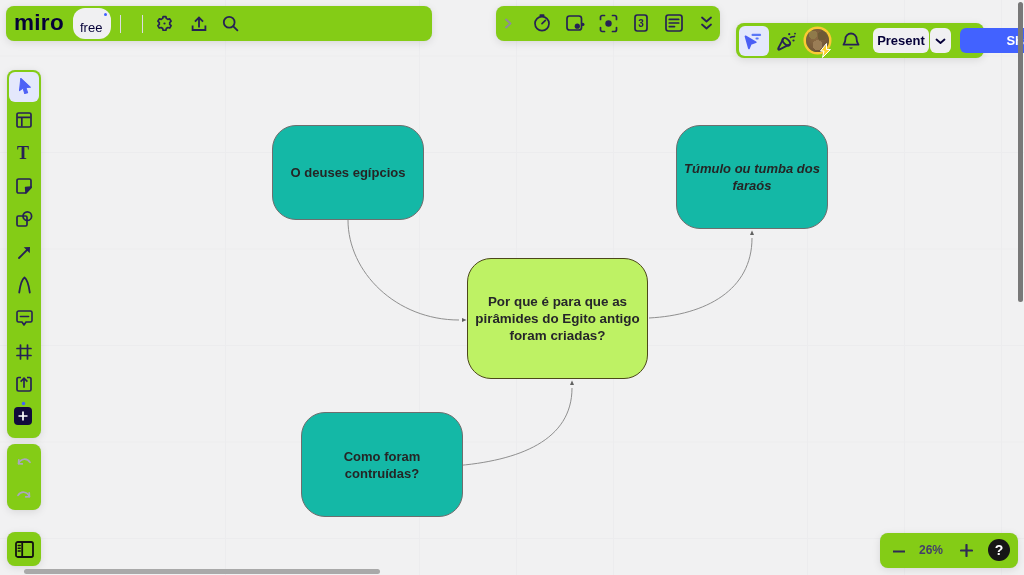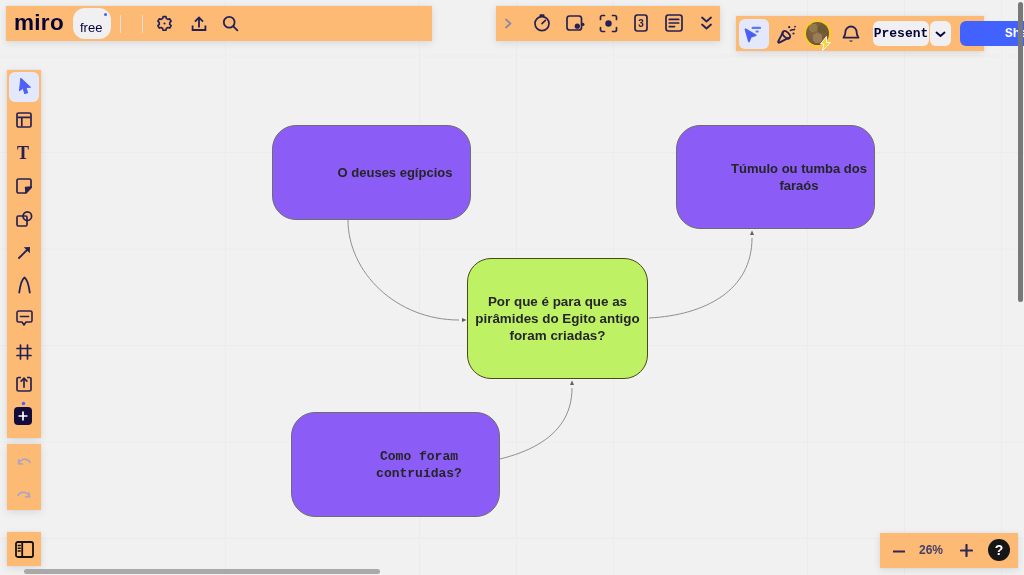--- a/index.html
+++ b/index.html
@@ -1,43 +1,43 @@
 <!DOCTYPE html>
 <html><head><meta charset="utf-8">
 <style>
   html,body{margin:0;padding:0;}
   body{width:1024px;height:575px;overflow:hidden;position:relative;
     font-family:"Liberation Sans",sans-serif;
     background-color:#f1f1f2;
     background-image:linear-gradient(to right,#ececee 1px,transparent 1px),
                      linear-gradient(to bottom,#ececee 1px,transparent 1px);
     background-size:97px 96.5px;background-position:31px 55.5px;}
-  .card{position:absolute;background:#fdba74;border-radius:0;
+  .card{position:absolute;background:#84cc16;border-radius:8px;
     box-shadow:0 2px 8px rgba(0,0,0,.10),0 0 1px rgba(0,0,0,.10);}
   .node{position:absolute;display:flex;align-items:center;justify-content:center;
     text-align:center;font-weight:bold;color:#252525;font-size:13px;line-height:17px;}
-  .gray{background:#8b5cf6;border:1px solid #6e6e6e;border-radius:24px;padding-left:47px;}
+  .gray{background:#14b8a6;border:1px solid #6e6e6e;border-radius:24px;}
   .olive{background:#bef264;border:1.5px solid #4c481a;border-radius:24px;color:#26262a;font-size:13.4px;}
   .ic{display:block;}
 </style></head>
 <body>
 
 <svg style="position:absolute;left:0;top:0;" width="1024" height="575" viewBox="0 0 1024 575" fill="none">
   <path d="M348,220 C348,272 396,320 459,320" stroke="#8f8f8f" stroke-width="1"></path>
   <path d="M466.5,320 l-4.5,-2 l0,4 z" fill="#606060"></path>
   <path d="M649,318 C706,315 752,290 752,238" stroke="#8f8f8f" stroke-width="1"></path>
   <path d="M752,230.5 l-2,4.5 l4,0 z" fill="#606060"></path>
   <path d="M453,466 C520,461 572,440 572,388" stroke="#8f8f8f" stroke-width="1"></path>
   <path d="M572,380.5 l-2,4.5 l4,0 z" fill="#606060"></path>
 </svg>
 
 <div class="node gray" style="left:272px;top:125px;width:150px;height:93px;">O deuses egípcios</div>
-<div class="node gray" style="left:676px;top:125px;width:150px;height:102px;">Túmulo ou tumba dos<br>faraós</div>
+<div class="node gray" style="left:676px;top:125px;width:150px;height:102px;font-style:italic;">Túmulo ou tumba dos<br>faraós</div>
 <div class="node olive" style="left:467px;top:258px;width:179px;height:119px;">Por que é para que as<br>pirâmides do Egito antigo<br>foram criadas?</div>
-<div class="node gray" style="left:291px;top:412px;width:160px;height:103px;font-family:Liberation Mono, monospace;">Como foram<br>contruídas?</div>
+<div class="node gray" style="left:301px;top:412px;width:160px;height:103px;">Como foram<br>contruídas?</div>
 
 <div class="card" id="topleft" style="left:6px;top:6px;width:426px;height:35px;display:flex;align-items:center;">
   <span style="font-weight:bold;font-size:22.5px;color:#050038;letter-spacing:.3px;margin-left:8px;margin-top:-1px;">miro</span>
   <span style="position:relative;margin-left:9px;background:#f0f0f2;border-radius:12px;height:23px;line-height:23px;padding:8px 9px 0 7px;font-size:13px;color:#050038;flex-shrink:0;">free<i style="position:absolute;right:4px;top:5px;width:3px;height:3px;border-radius:50%;background:#4262ff;"></i></span>
   <span style="width:1px;height:18px;background:#dcdce1;margin:0 10.5px 0 9px;flex-shrink:0;"></span>
   <span style="width:1px;height:18px;background:#dcdce1;margin:0 0 0 10px;flex-shrink:0;"></span>
   <svg class="ic" style="margin-left:13px;" width="17" height="17" viewBox="0 0 17 17">
       <path d="M7.1 1.6 h2.8 l.45 1.9 a5.4 5.4 0 0 1 1.5.87 l1.87-.57 1.4 2.43 -1.42 1.33 a5.5 5.5 0 0 1 0 1.74 l1.42 1.33 -1.4 2.43 -1.87-.57 a5.4 5.4 0 0 1 -1.5.87 l-.45 1.9 h-2.8 l-.45-1.9 a5.4 5.4 0 0 1 -1.5-.87 l-1.87.57 -1.4-2.43 1.42-1.33 a5.5 5.5 0 0 1 0-1.74 L1.88 6.23 3.28 3.8 l1.87.57 a5.4 5.4 0 0 1 1.5-.87 z" fill="none" stroke="#262155" stroke-width="1.7" stroke-linejoin="round"></path>
       <circle cx="8.5" cy="8.5" r="1.1" fill="#262155"></circle>
     </svg>
@@ -75,21 +75,21 @@
     </svg>
   <svg class="ic" style="position:absolute;left:169px;top:8px;" width="18" height="18" viewBox="0 0 18 18">
       <rect x="1" y="1" width="16" height="16" rx="2.4" stroke="#262155" stroke-width="1.7" fill="none"></rect>
       <path d="M4.3 5.4 h9.4 M4.3 9 h9.4 M4.3 12.6 h5.2" stroke="#262155" stroke-width="1.7" stroke-linecap="round"></path>
     </svg>
   <svg class="ic" style="position:absolute;left:204px;top:10px;" width="13" height="15" viewBox="0 0 13 15">
       <path d="M2 1.5 6.5 5.5 11 1.5 M2 8.5 6.5 12.5 11 8.5" stroke="#262155" stroke-width="1.8" fill="none" stroke-linecap="round" stroke-linejoin="round"></path>
     </svg>
 </div>
 
-<div class="card" id="topright" style="left:736px;top:16px;width:248px;height:35px;font-family:Liberation Mono, monospace;">
+<div class="card" id="topright" style="left:736px;top:23px;width:248px;height:35px;">
   <span style="position:absolute;left:3px;top:2.5px;width:30px;height:30px;background:#e4e8fc;border-radius:6px;"></span>
   <svg class="ic" style="position:absolute;left:8px;top:9px;" width="20" height="23" viewBox="0 0 20 23">
       <path d="M1.5 4.3 L11.7 10.2 L6.8 11.8 L4.9 16.3 Z" fill="#4b5ff5" stroke="#4b5ff5" stroke-width="1.8" stroke-linejoin="round"></path>
       <rect x="7.5" y="1.8" width="9.6" height="2.3" rx="1.1" fill="#5b78f6"></rect>
       <rect x="11.5" y="5.6" width="3.2" height="1.9" rx="0.9" fill="#5b78f6"></rect>
     </svg>
   <svg class="ic" style="position:absolute;left:40px;top:8px;" width="21" height="21" viewBox="0 0 21 21">
       <path d="M7.2 7.8 L2.2 17.5 a0.8 0.8 0 0 0 1.1 1.1 L13 13.6" fill="none" stroke="#262155" stroke-width="1.8" stroke-linejoin="round"></path>
       <ellipse cx="10.3" cy="10.8" rx="2.6" ry="4.6" transform="rotate(-45 10.3 10.8)" fill="none" stroke="#262155" stroke-width="1.8"></ellipse>
       <path d="M14.5 6.5 c1.5 -1.5 2.5 0 4 -1.2" stroke="#262155" stroke-width="1.6" fill="none" stroke-linecap="round"></path>

